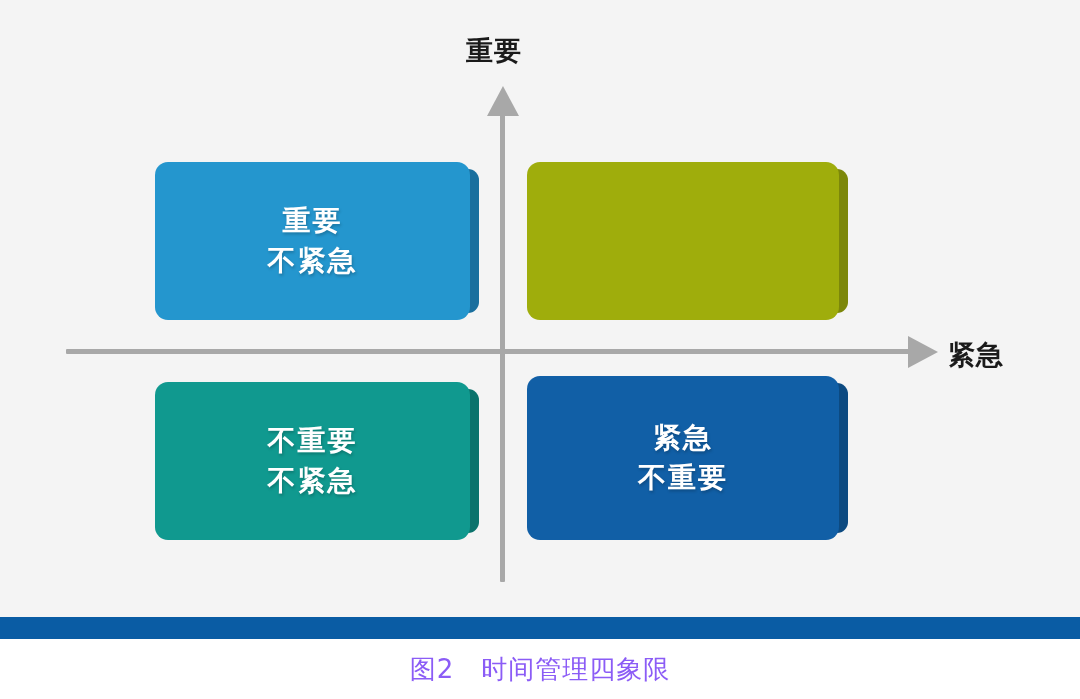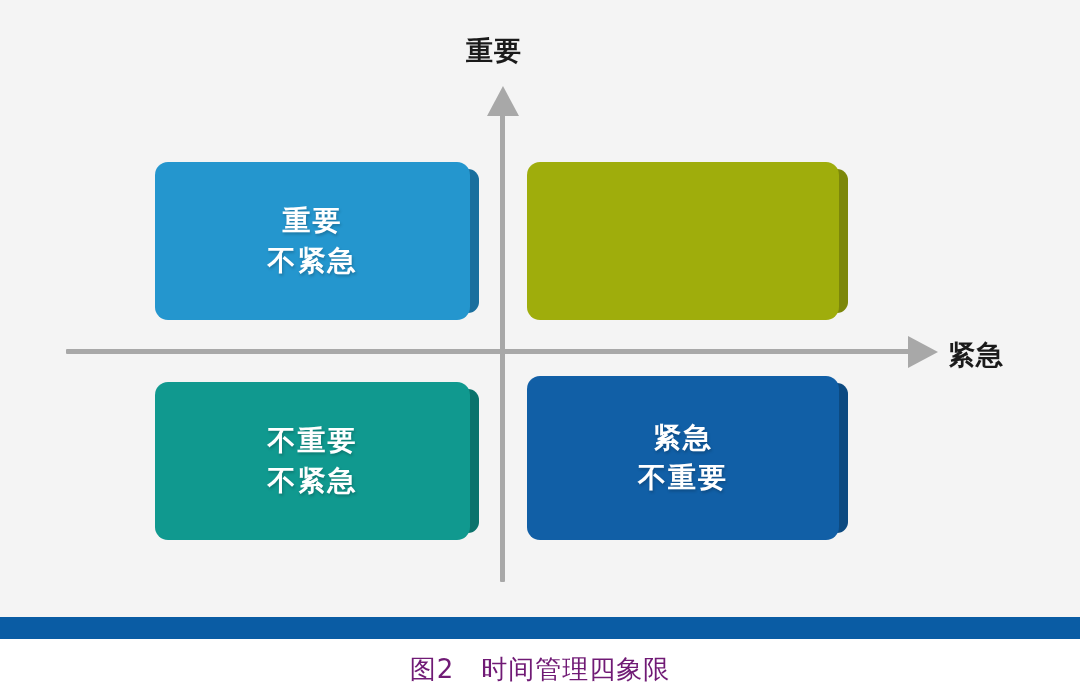--- a/index.html
+++ b/index.html
@@ -155,21 +155,21 @@
     top: 639px;
     width: 1080px;
     height: 60px;
     background: #ffffff;
     display: flex;
     align-items: center;
     justify-content: center;
   }
   .caption-text {
     font-size: 26px;
-    color: #701a75;
+    color: #8b5cf6;
     font-family: "DejaVu Sans", "Liberation Sans", sans-serif;
     white-space: pre;
     letter-spacing: 1px;
   }
 </style>
 </head>
 <body>
 
 <div id="figure-root" style="background: rgb(255, 255, 255);">
 

